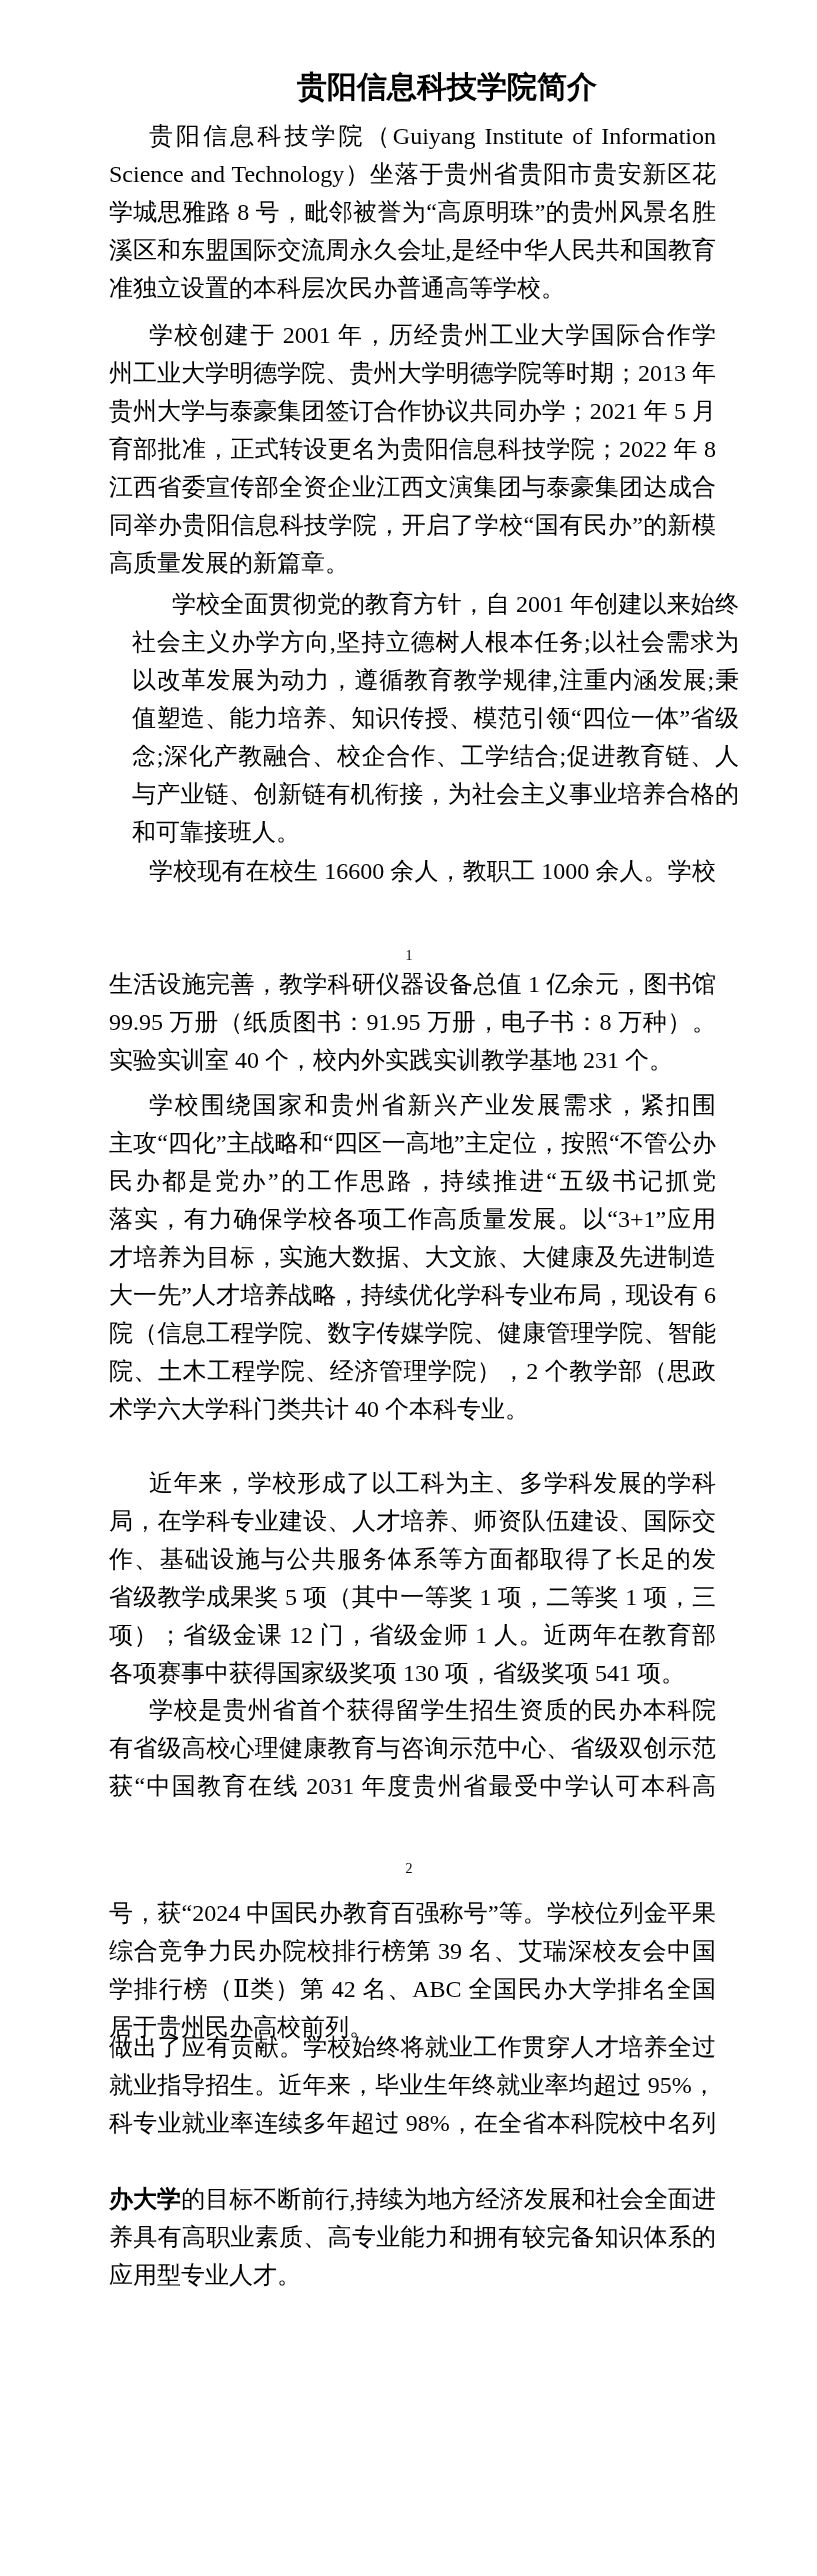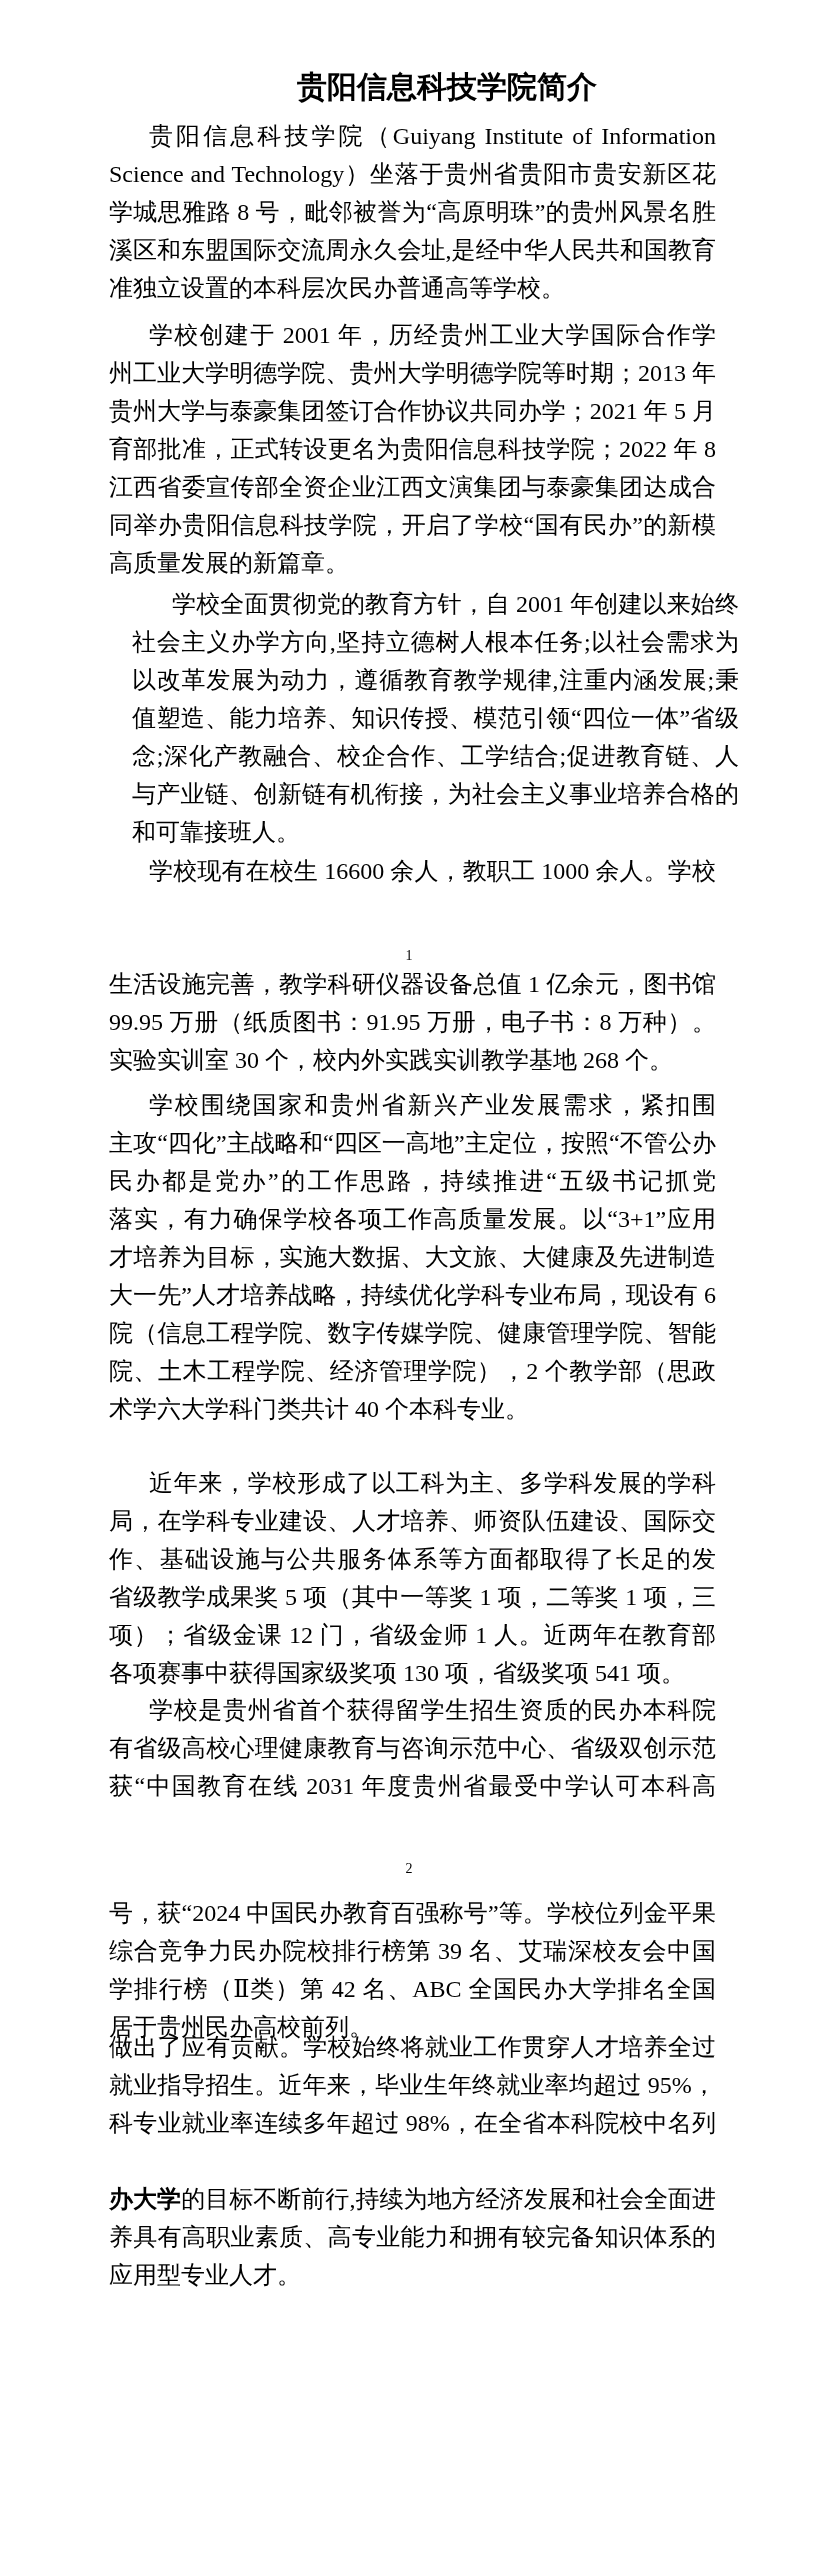--- a/index.html
+++ b/index.html
@@ -89,21 +89,21 @@
 
   <div class="block" style="top:852px;">
     <div class="ln indent">学校现有在校生 16600 余人，教职工 1000 余人。学校教学</div>
   </div>
 
   <div class="pagenum" style="top:947px;">1</div>
 
   <div class="block" style="top:965px;">
     <div class="ln">生活设施完善，教学科研仪器设备总值 1 亿余元，图书馆藏书</div>
     <div class="ln">99.95 万册（纸质图书：91.95 万册，电子书：8 万种）。各类</div>
-    <div class="ln last">实验实训室 30 个，校内外实践实训教学基地 268 个。</div>
+    <div class="ln last">实验实训室 40 个，校内外实践实训教学基地 231 个。</div>
   </div>
 
   <div class="block" style="top:1086px;">
     <div class="ln indent">学校围绕国家和贵州省新兴产业发展需求，紧扣围绕“四新”</div>
     <div class="ln">主攻“四化”主战略和“四区一高地”主定位，按照“不管公办</div>
     <div class="ln">民办都是党办”的工作思路，持续推进“五级书记抓党建”工作</div>
     <div class="ln">落实，有力确保学校各项工作高质量发展。以“3+1”应用型人</div>
     <div class="ln">才培养为目标，实施大数据、大文旅、大健康及先进制造的“三</div>
     <div class="ln">大一先”人才培养战略，持续优化学科专业布局，现设有 6 个学</div>
     <div class="ln">院（信息工程学院、数字传媒学院、健康管理学院、智能工程学</div>

